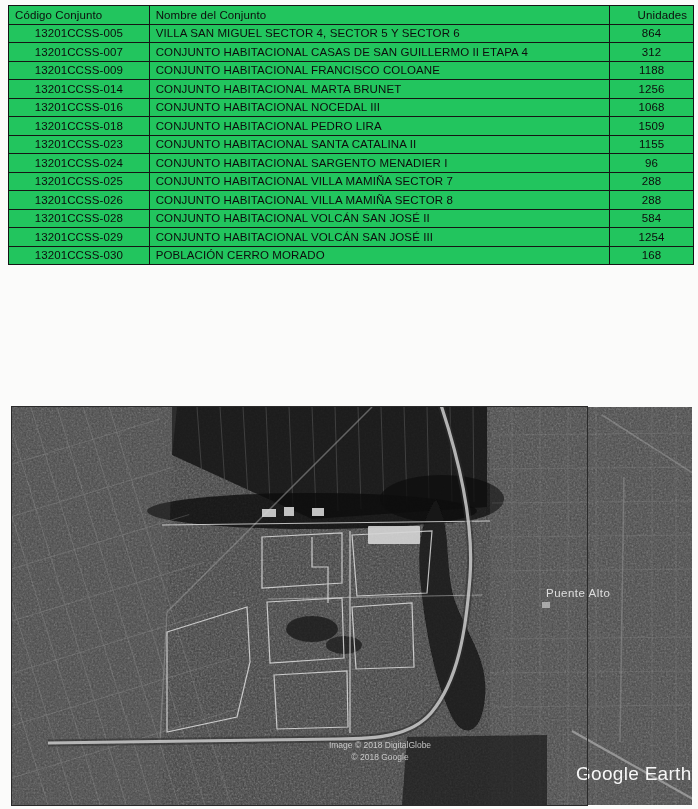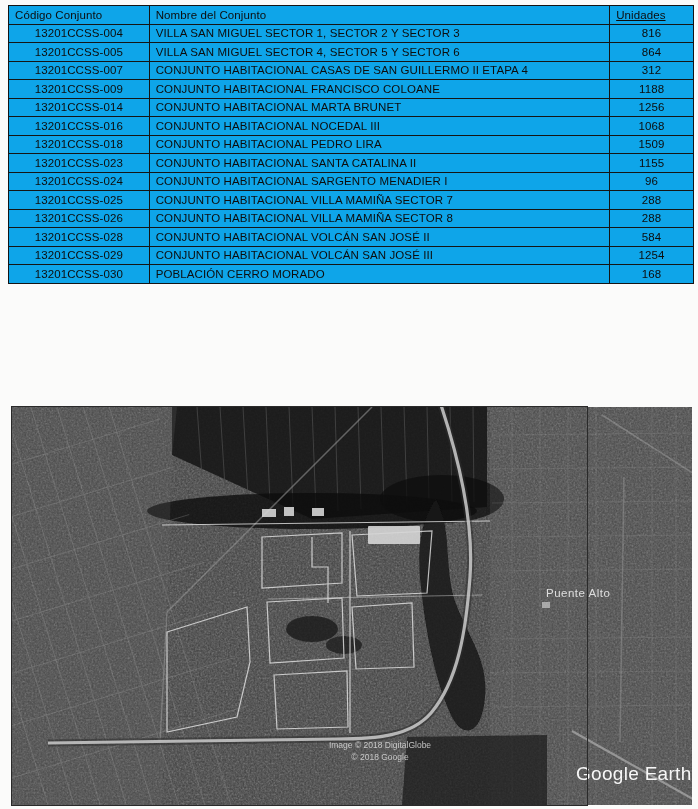--- a/index.html
+++ b/index.html
@@ -7,35 +7,35 @@
     width:698px;height:809px;position:relative;
     background:#fbfbfa;
     font-family:"Liberation Sans", sans-serif;
     color:#111;
     overflow:hidden;
   }
   
   .conjuntos-table{
     position:absolute;left:8px;top:5px;width:686px;
     border-collapse:collapse;
-    background:#0ea5e9;
+    background:#22c55e;
   }
   .conjuntos-table th,.conjuntos-table td{
     border:1.6px solid #151515;
     font-size:11.5px;
     padding:1.5px 6px;
     height:14.5px;
     white-space:nowrap;
     overflow:hidden;
     font-weight:normal;
     color:#0d0d0d;
     letter-spacing:.1px;
   }
   .conjuntos-table th{text-align:left;}
-  .conjuntos-table th.center{text-align:left;text-decoration:underline;}
+  .conjuntos-table th.center{text-align:right;}
   .conjuntos-table td.center{text-align:center;}
   .col-codigo{width:141px;}
   .col-nombre{width:461px;}
   .col-unidades{width:84px;}
   
   .map-wrap{
     position:absolute;left:12px;top:407px;width:575px;height:398px;
     background:#3f3f3f;
     outline:1px solid #2a2a2a;
   }
@@ -54,25 +54,20 @@
       <col class="col-unidades">
   </colgroup>
   <thead>
     <tr>
       <th>Código Conjunto</th>
       <th>Nombre del Conjunto</th>
       <th class="center">Unidades</th>
     </tr>
   </thead>
   <tbody>
-      <tr>
-        <td class="center">13201CCSS-004</td>
-        <td>VILLA SAN MIGUEL SECTOR 1, SECTOR 2 Y SECTOR 3</td>
-        <td class="center">816</td>
-      </tr>
       <tr>
         <td class="center">13201CCSS-005</td>
         <td>VILLA SAN MIGUEL SECTOR 4, SECTOR 5 Y SECTOR 6</td>
         <td class="center">864</td>
       </tr>
       <tr>
         <td class="center">13201CCSS-007</td>
         <td>CONJUNTO HABITACIONAL CASAS DE SAN GUILLERMO II ETAPA 4</td>
         <td class="center">312</td>
       </tr>

